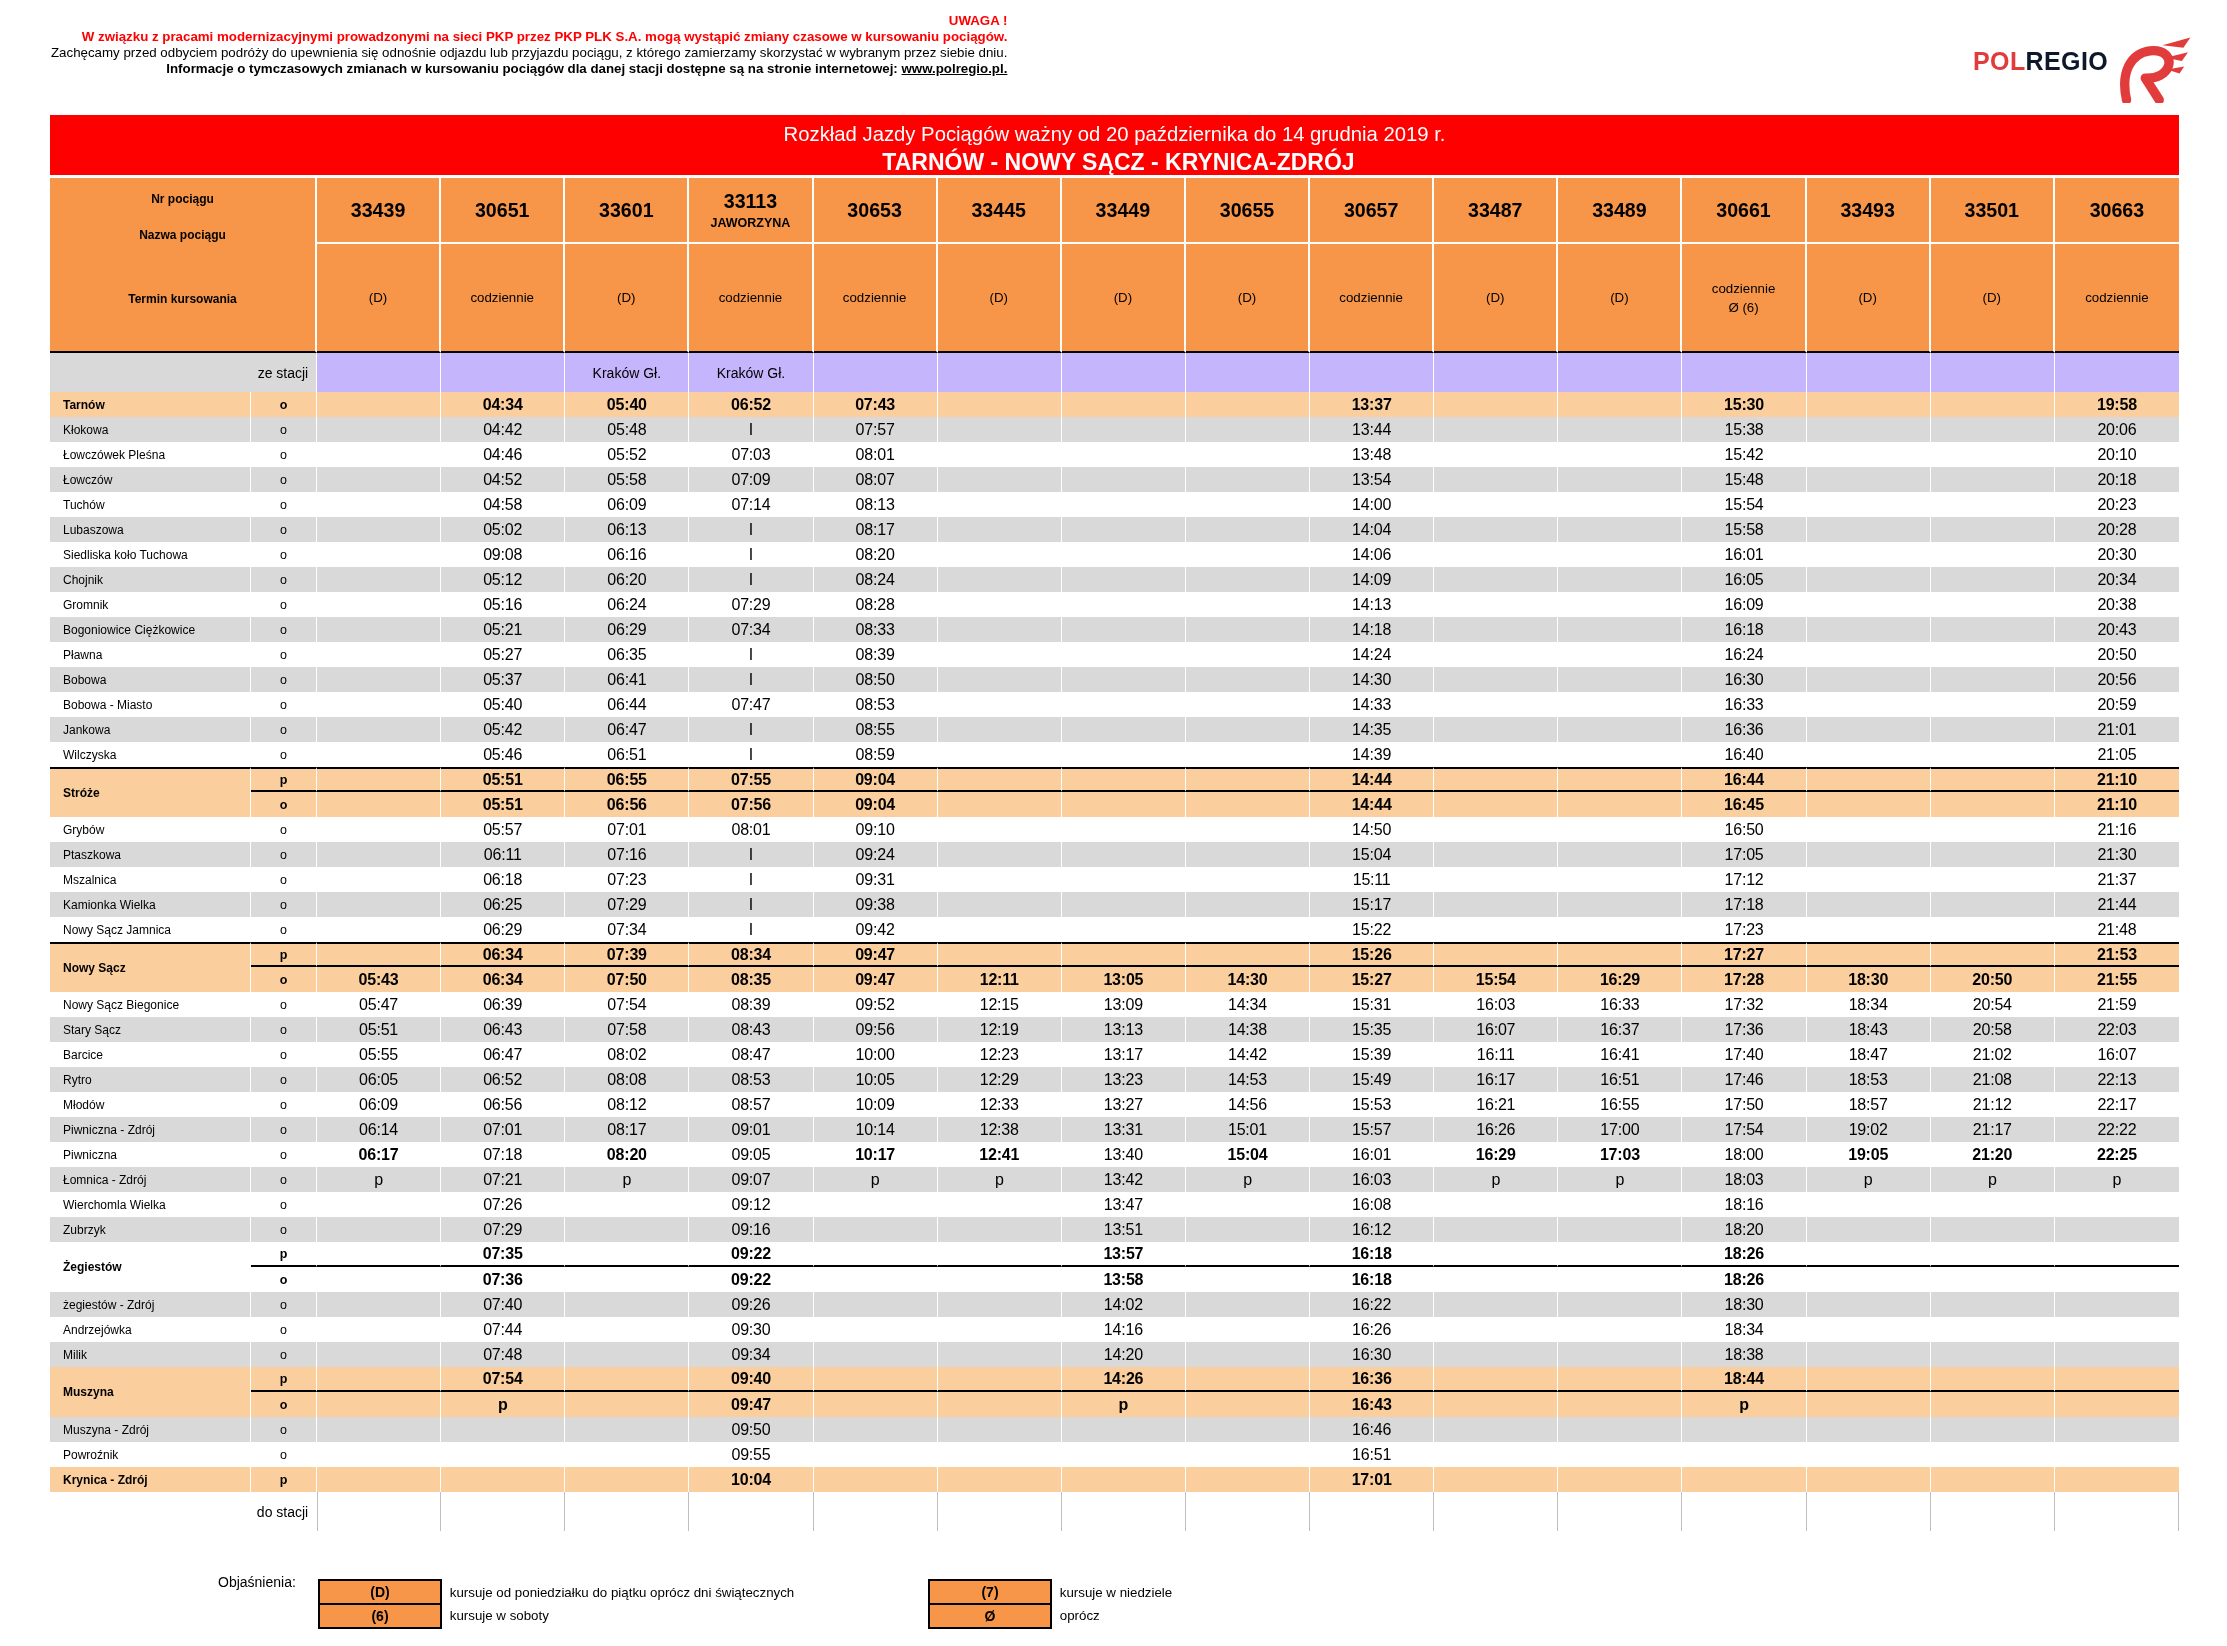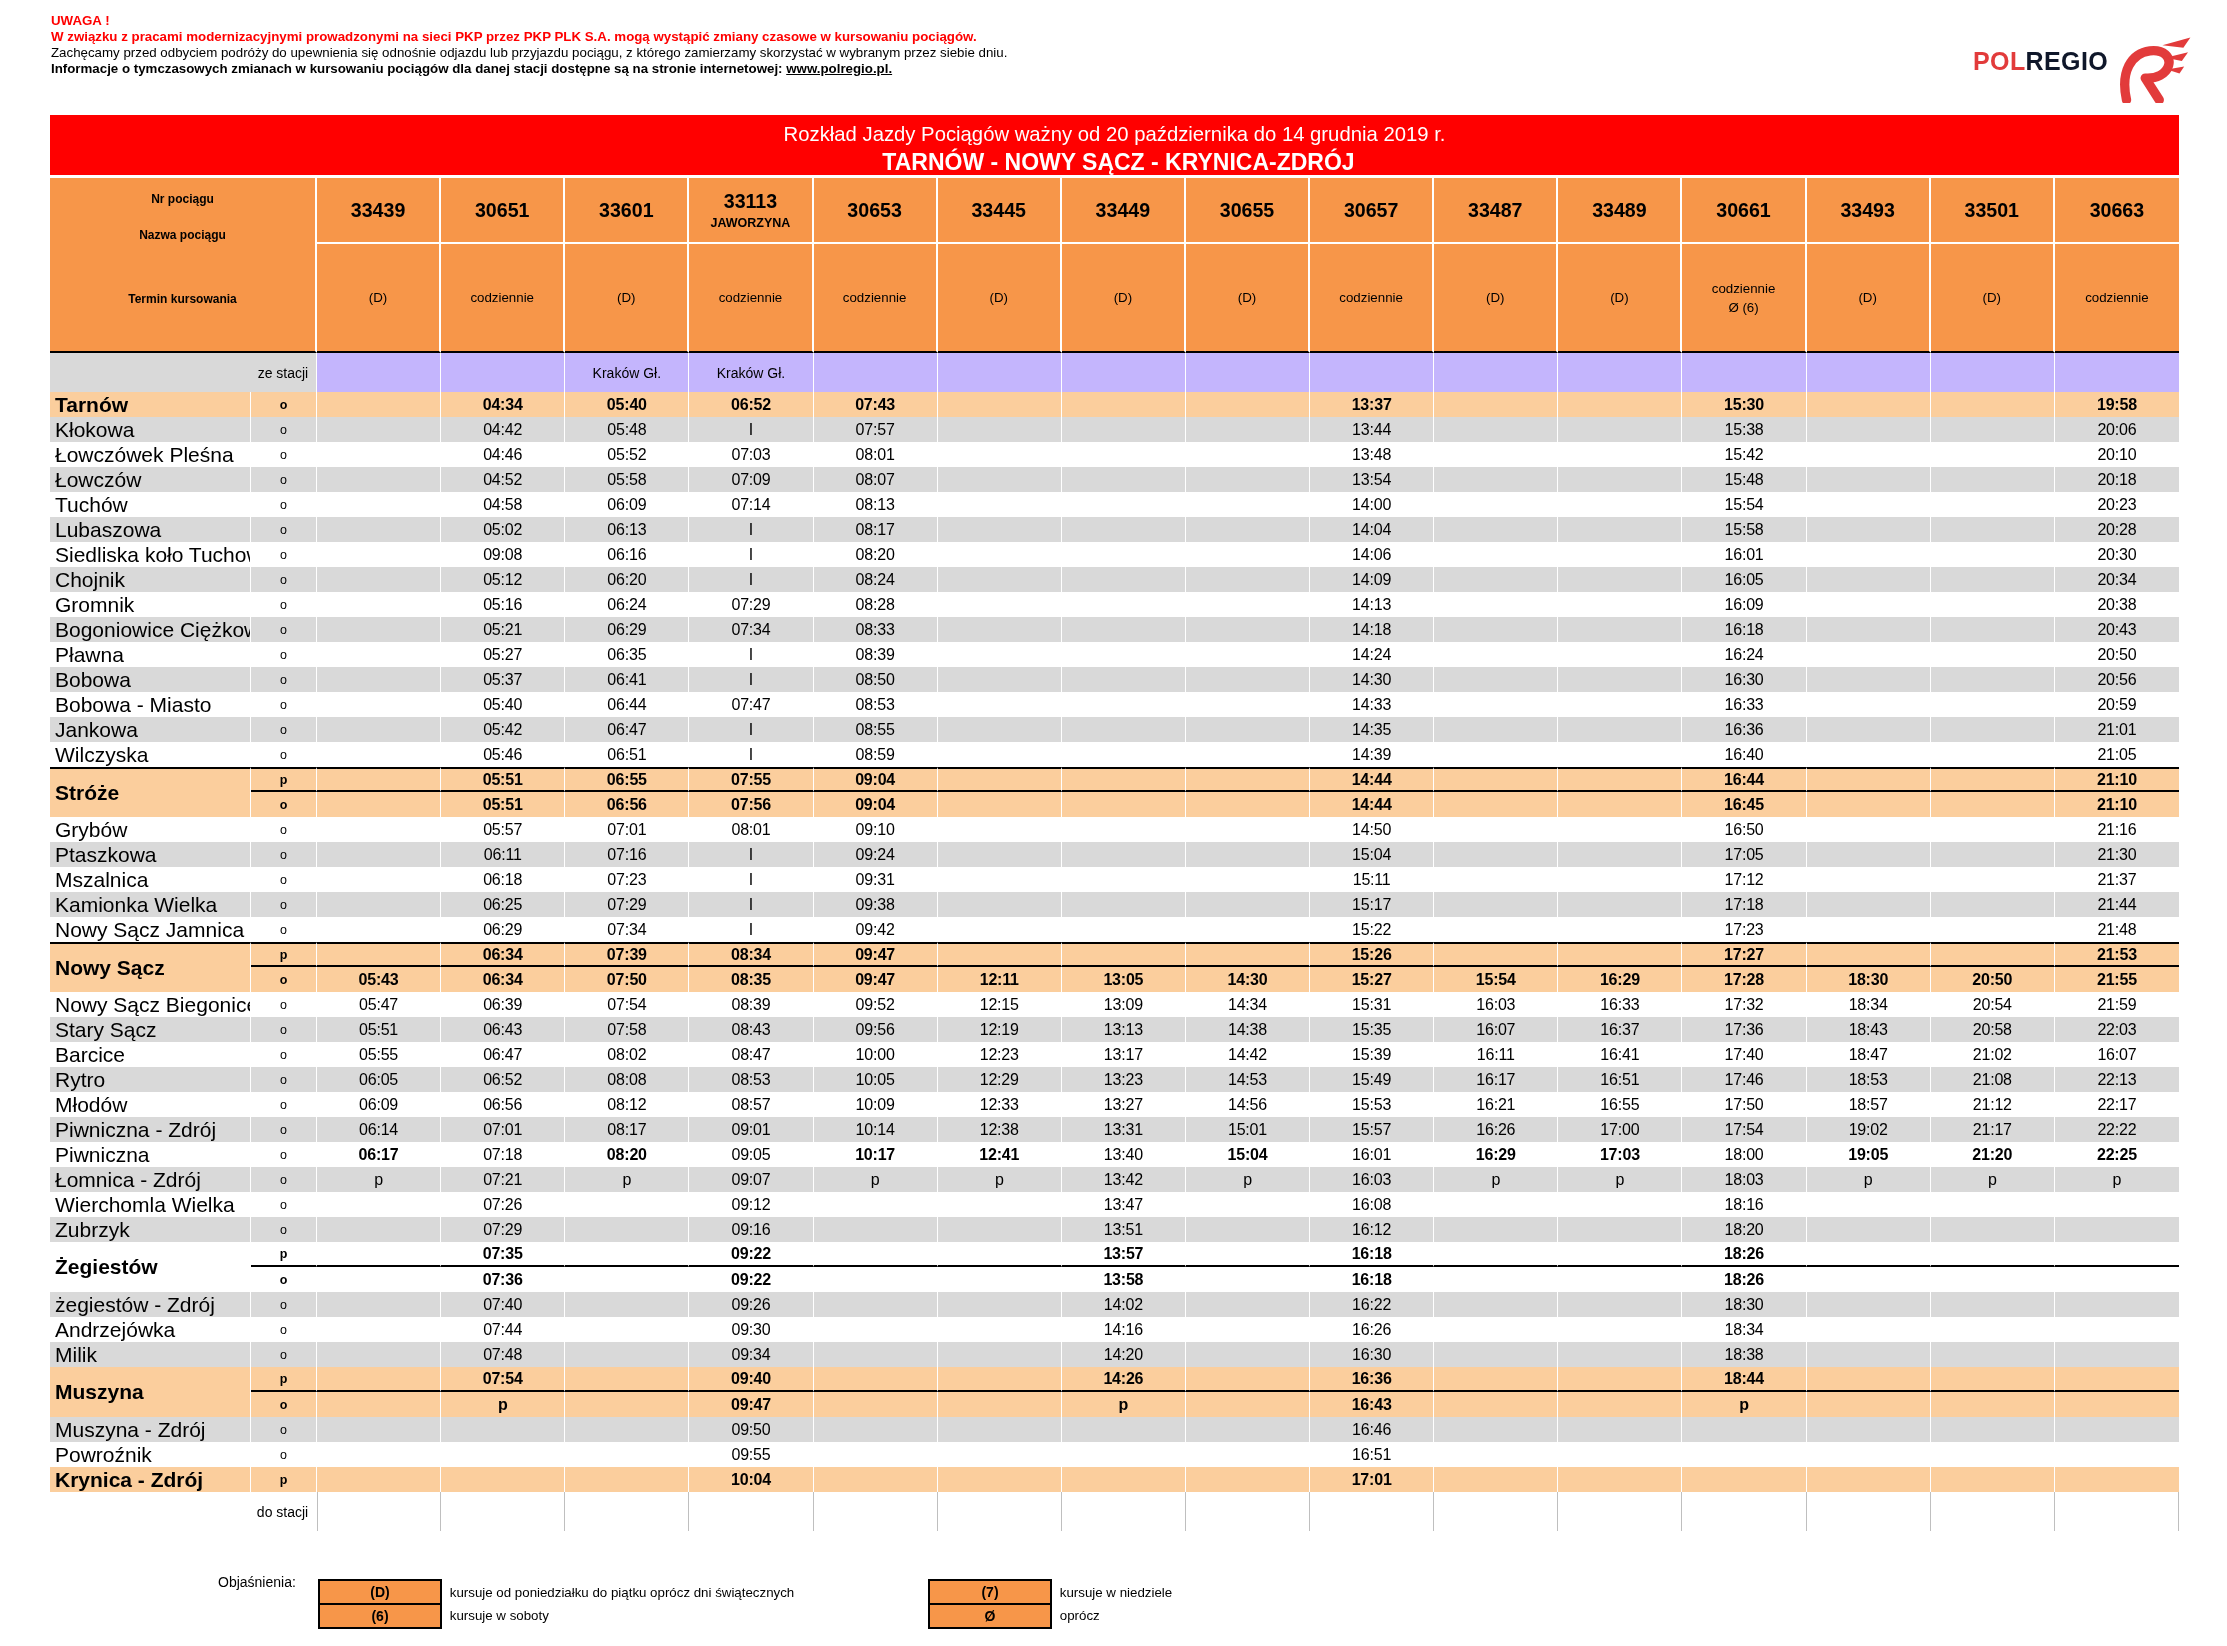--- a/index.html
+++ b/index.html
@@ -1,20 +1,20 @@
 <!DOCTYPE html>
 <html style="font-size:12.5px"><head>
 <meta charset="utf-8">
 <style>
   html,body{margin:0;padding:0;}
   body{width:2227px;height:1646px;position:relative;background:#fff;
        font-family:"Liberation Sans",sans-serif;color:#000;overflow:hidden;}
 
   
-  .notice{position:absolute;left:51px;top:12.5px;font-size:13.3px;line-height:16px;white-space:nowrap;}
+  .notice{position:absolute;left:51px;top:12.5px;font-size:13.3px;line-height:16px;white-space:nowrap;text-align:right;}
   .n-red{color:#FF0000;font-weight:bold;}
   .n-bold{font-weight:bold;}
   .link{text-decoration:underline;}
 
   
   .logo{position:absolute;left:1973px;top:36px;display:flex;align-items:flex-start;}
   .logo-text{font-size:25px;font-weight:bold;letter-spacing:0.4px;margin-top:11px;}
   .lr{color:#E23B3B}.lg{color:#0f172a}
   .logo svg{margin-left:6.3px;}
 
@@ -42,21 +42,21 @@
   .tname{font-size:12.5px;margin-top:3.9px;}
   .tsched{flex-direction:column;font-size:13.3px;border-right:2.3px solid #fff;border-bottom:2.3px solid #000;line-height:19px;}
   
   .fromlbl{grid-column:span 2;background:#D9D9D9;justify-content:flex-end;padding-right:7.8px;font-size:14px;}
   .from{background:#c4b5fd;font-size:14px;}
   .tolbl{grid-column:span 2;background:#fff;justify-content:flex-end;padding-right:7.8px;font-size:14px;}
   .to{background:#fff;border-right:0.8px solid #BFBFBF;}
   .tofirst{border-left:0.8px solid #BFBFBF;}
   
   .hl{background:#FBCE9D}.g{background:#D9D9D9}.w{background:#fff}
-  .st{justify-content:flex-start;padding-left:5px;font-size:21px;white-space:nowrap;}
+  .st{justify-content:flex-start;padding-left:13px;font-size:12px;white-space:nowrap;}
   .lt{font-size:12.5px;}
   .tm{font-size:16px;letter-spacing:-0.2px;}
   .b{font-weight:bold;}
   .bt{border-top:2.3px solid #000;}
   .sep{border-bottom:2.3px solid #000;}
   .sp2{grid-row:span 2;}
   .lastcol{border-right:none;}
 
   
   .legend-title{position:absolute;left:218px;top:1574px;font-size:14px;}

